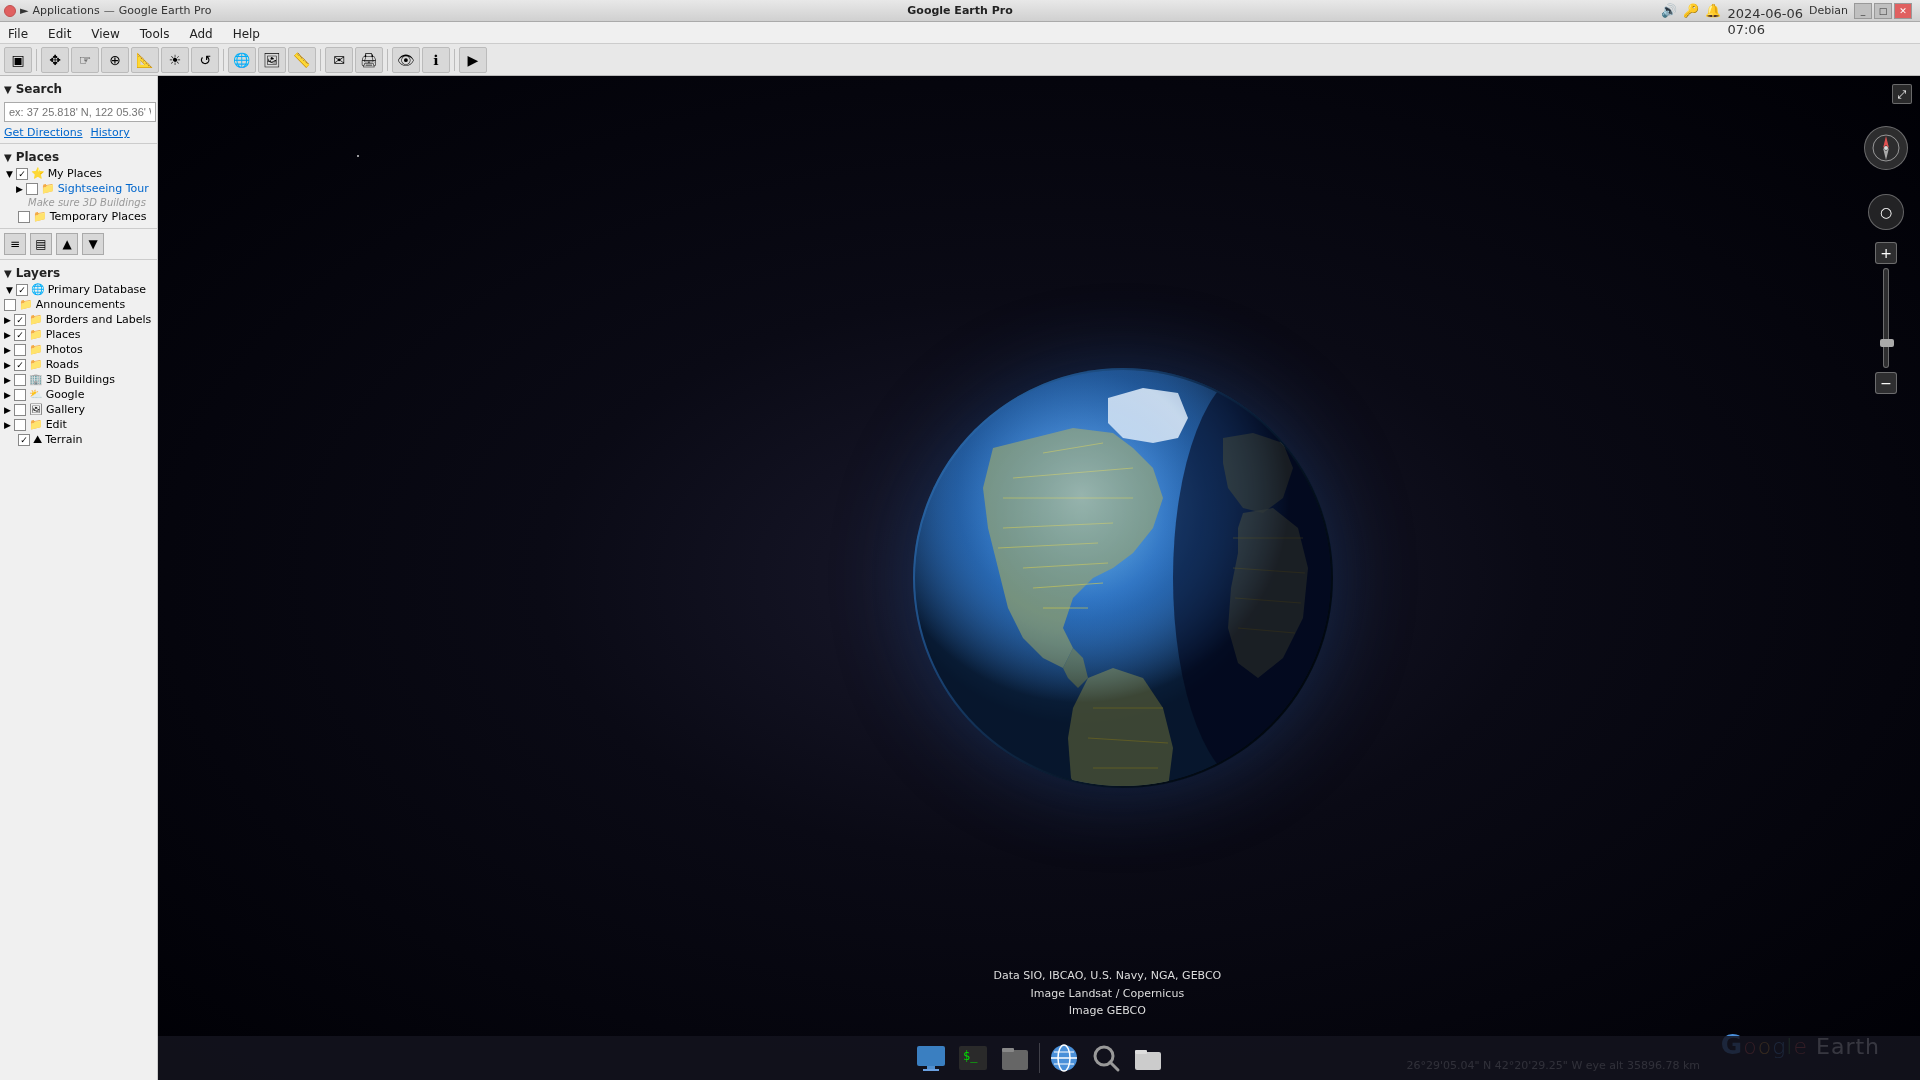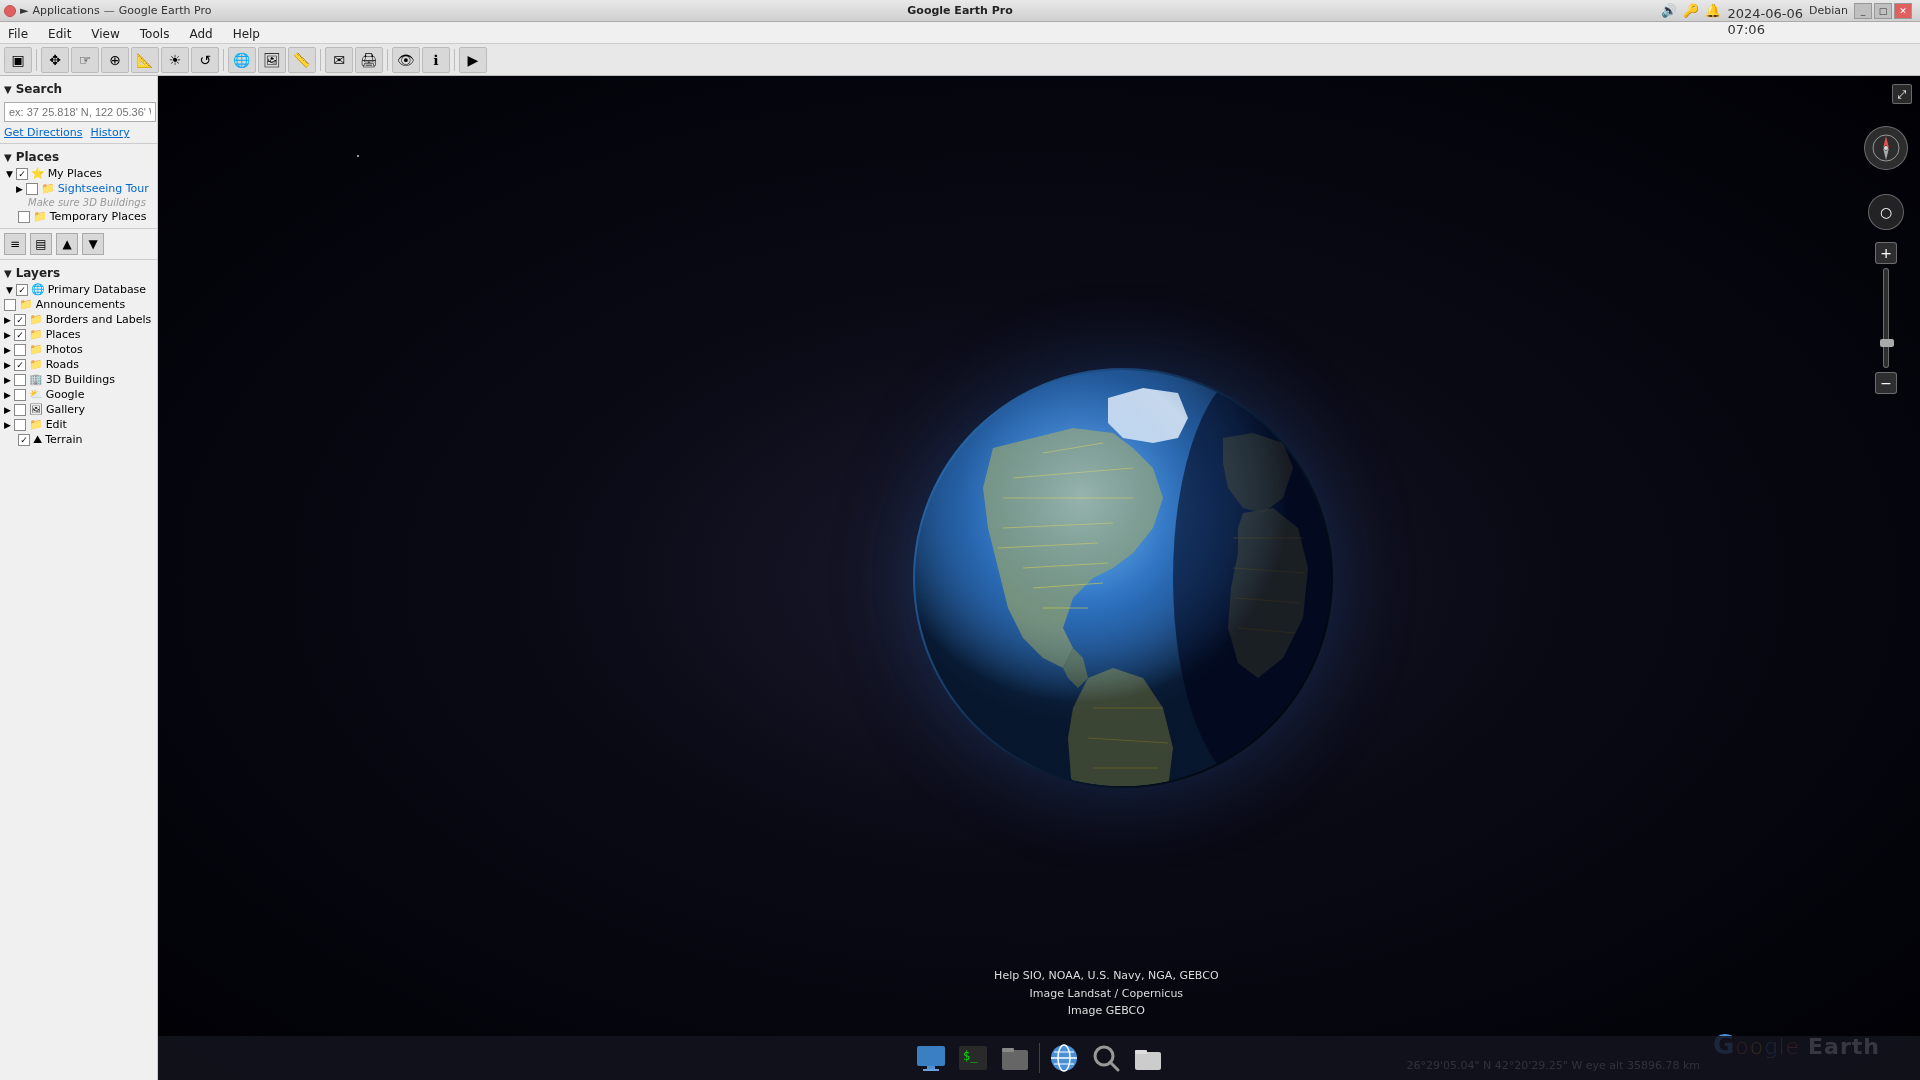--- a/index.html
+++ b/index.html
@@ -487,27 +487,27 @@
           <circle cx="210" cy="210" r="208" fill="url(#atmosphereGrad)"></circle>
 
           <ellipse cx="340" cy="210" rx="80" ry="208" fill="rgba(0,0,20,0.55)" clip-path="url(#globeClip)"></ellipse>
         </svg>
       </div>
     </div>
 
     <div id="fullscreen-btn">⤢</div>
 
     <div id="attribution">
-      <div>Help SIO, NOAA, U.S. Navy, NGA, GEBCO</div>
+      <div>Data SIO, IBCAO, U.S. Navy, NGA, GEBCO</div>
       <div>Image Landsat / Copernicus</div>
       <div>Image GEBCO</div>
     </div>
 
     <div id="ge-logo">
-      <span style="color:#4a8fdb;font-size:26px;font-weight:bold;">G</span><span style="color:#e8504a;">o</span><span style="color:#f5a623;">o</span><span style="color:#4a8fdb;">g</span><span style="color:#4aaa4a;">l</span><span style="color:#e8504a;">e</span> <span style="color:#fff;font-weight:700;">Earth</span>
+      <span style="color:#4a8fdb;font-size:26px;font-weight:bold;">G</span><span style="color:#e8504a;">o</span><span style="color:#f5a623;">o</span><span style="color:#4a8fdb;">g</span><span style="color:#4aaa4a;">l</span><span style="color:#e8504a;">e</span> <span style="color:#fff;font-weight:400;">Earth</span>
     </div>
 
     <div id="coords-bar">
       <span>26°29'05.04" N  42°20'29.25" W  eye alt 35896.78 km</span>
     </div>
 
     <div id="nav-controls">
       <div class="nav-circle" title="Compass">
         <svg width="30" height="30" viewBox="0 0 30 30">
           <circle cx="15" cy="15" r="13" fill="none" stroke="rgba(255,255,255,0.5)" stroke-width="1"></circle>

